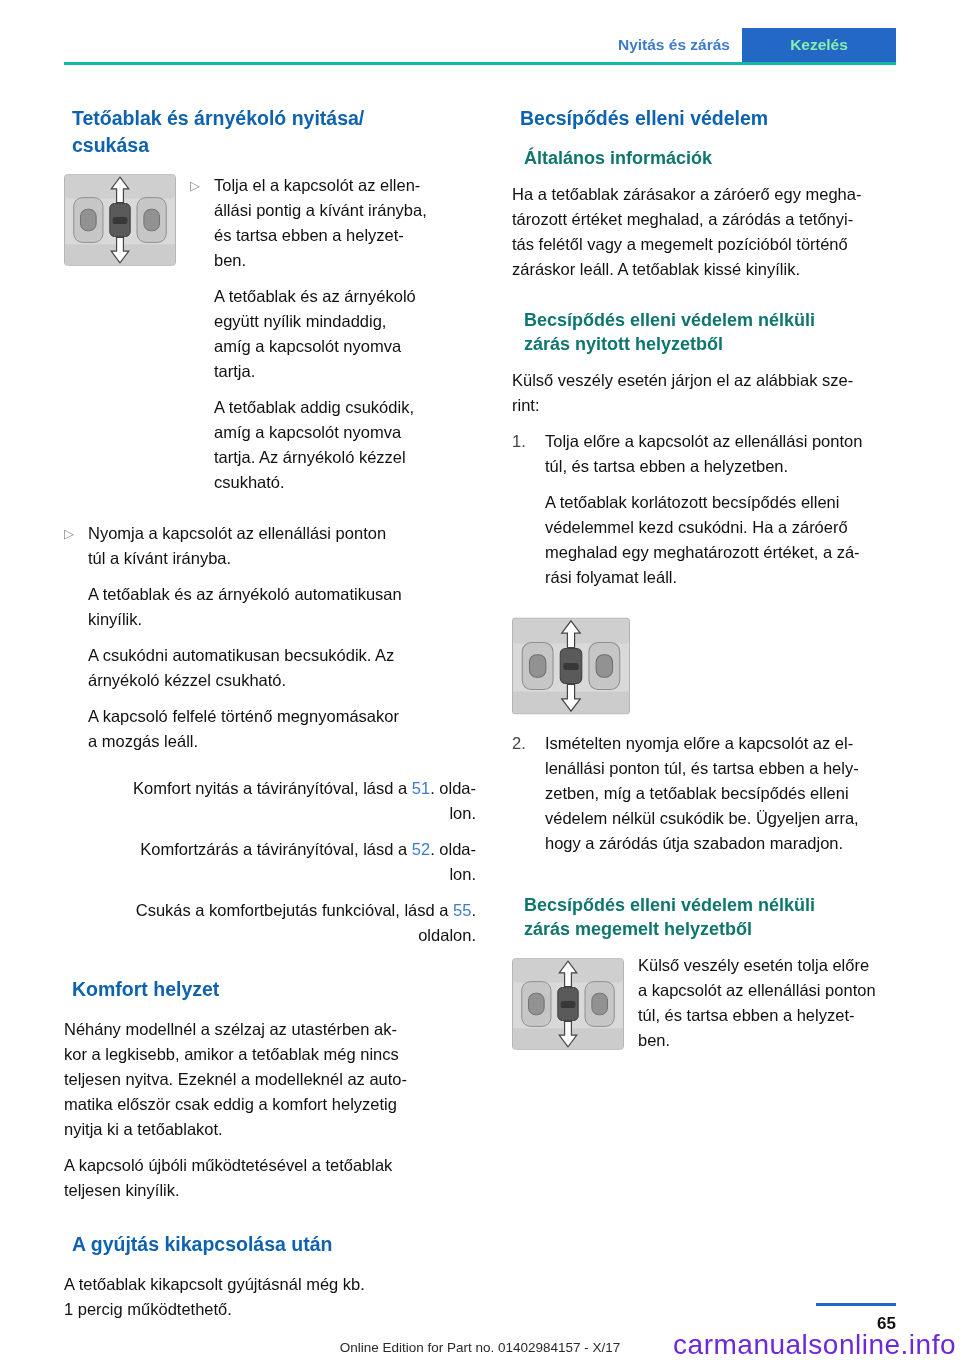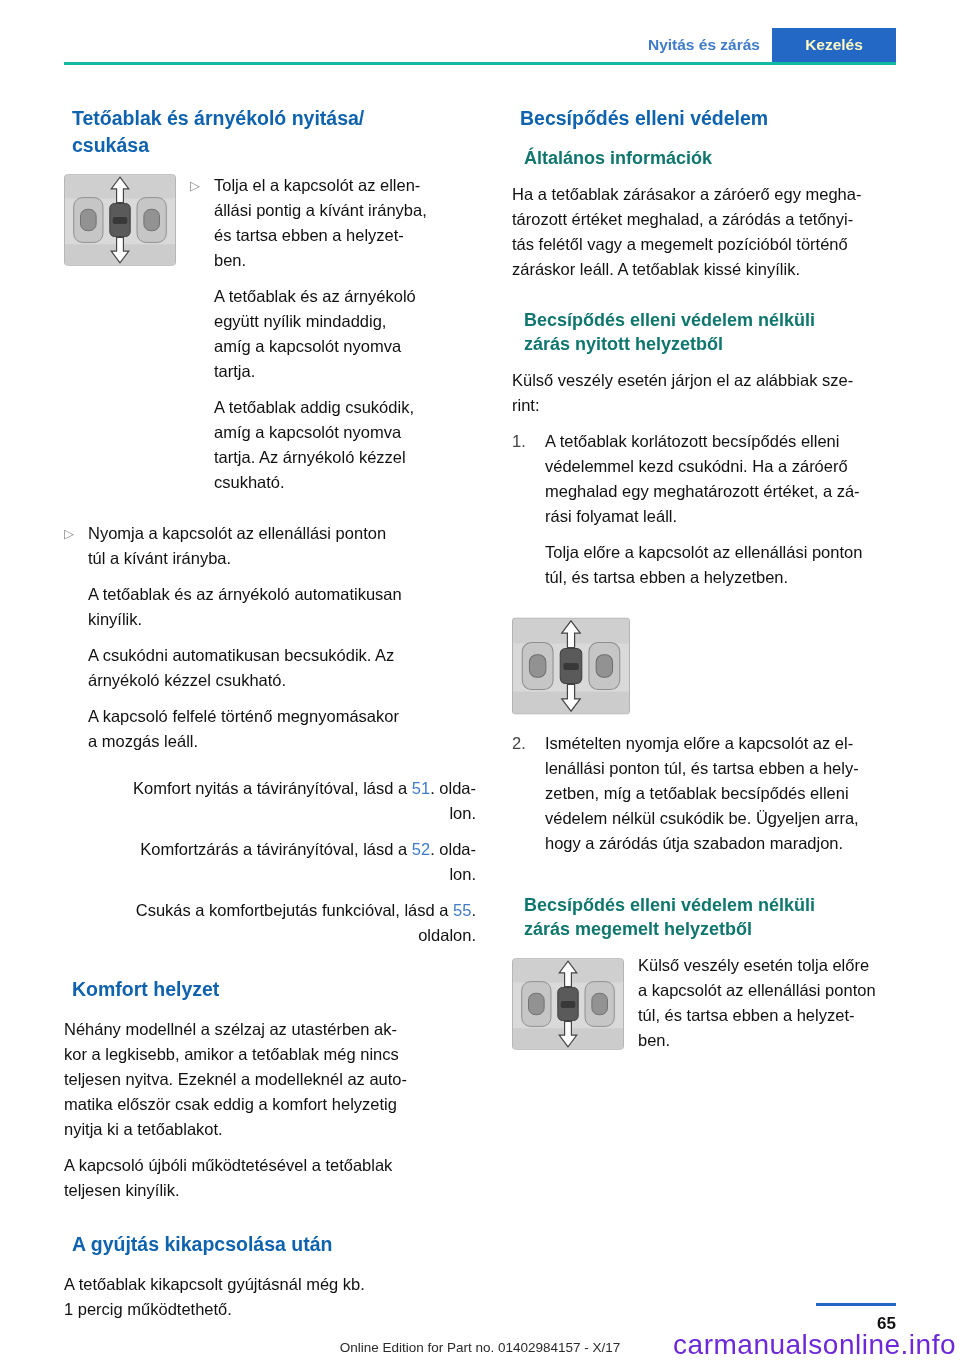--- a/index.html
+++ b/index.html
@@ -16,22 +16,22 @@
   .page-header {
     margin: 0 64px; padding-top: 28px;
     display: flex; justify-content: flex-end; align-items: stretch;
     border-bottom: 3px solid #14b8a6;
   }
   .header-section-label {
     color: #3f7bc8; font-weight: 700; font-size: 15.5px;
     line-height: 34px; margin-right: 12px;
   }
   .header-chapter-badge {
-    background: #2368c4; color: #fef9c3; font-weight: 700; font-size: 15.5px;
-    line-height: 34px; width: 124px; text-align: center;
+    background: #2368c4; color: #86efac; font-weight: 700; font-size: 15.5px;
+    line-height: 34px; width: 154px; text-align: center;
   }
 
   
   .content { display: flex; margin: 40px 64px 0; }
   .col-left { width: 412px; margin-right: 36px; flex: none; }
   .col-right { flex: 1; }
 
   
   h2.h-main {
     color: #0e62ae; font-size: 19.5px; line-height: 27px; font-weight: 700;
@@ -179,26 +179,26 @@
 záráskor leáll. A tetőablak kissé kinyílik.</p>
 
       <h3 class="h-sub">Becsípődés elleni védelem nélküli
 zárás nyitott helyzetből</h3>
       <p>Külső veszély esetén járjon el az alábbiak sze-
 rint:</p>
 
       <div class="step">
         <span class="step-num">1.</span>
         <div class="step-body">
+          <p>Tolja előre a kapcsolót az ellenállási ponton
+túl, és tartsa ebben a helyzetben.</p>
           <p>A tetőablak korlátozott becsípődés elleni
 védelemmel kezd csukódni. Ha a záróerő
 meghalad egy meghatározott értéket, a zá-
 rási folyamat leáll.</p>
-          <p>Tolja előre a kapcsolót az ellenállási ponton
-túl, és tartsa ebben a helyzetben.</p>
         </div>
       </div>
 
       <div class="step-figure">
         <svg class="fig-svg" viewBox="0 0 115 94">
             <use href="#roof-switch" xlink:href="#roof-switch"></use>
           </svg>
       </div>
 
       <div class="step">

